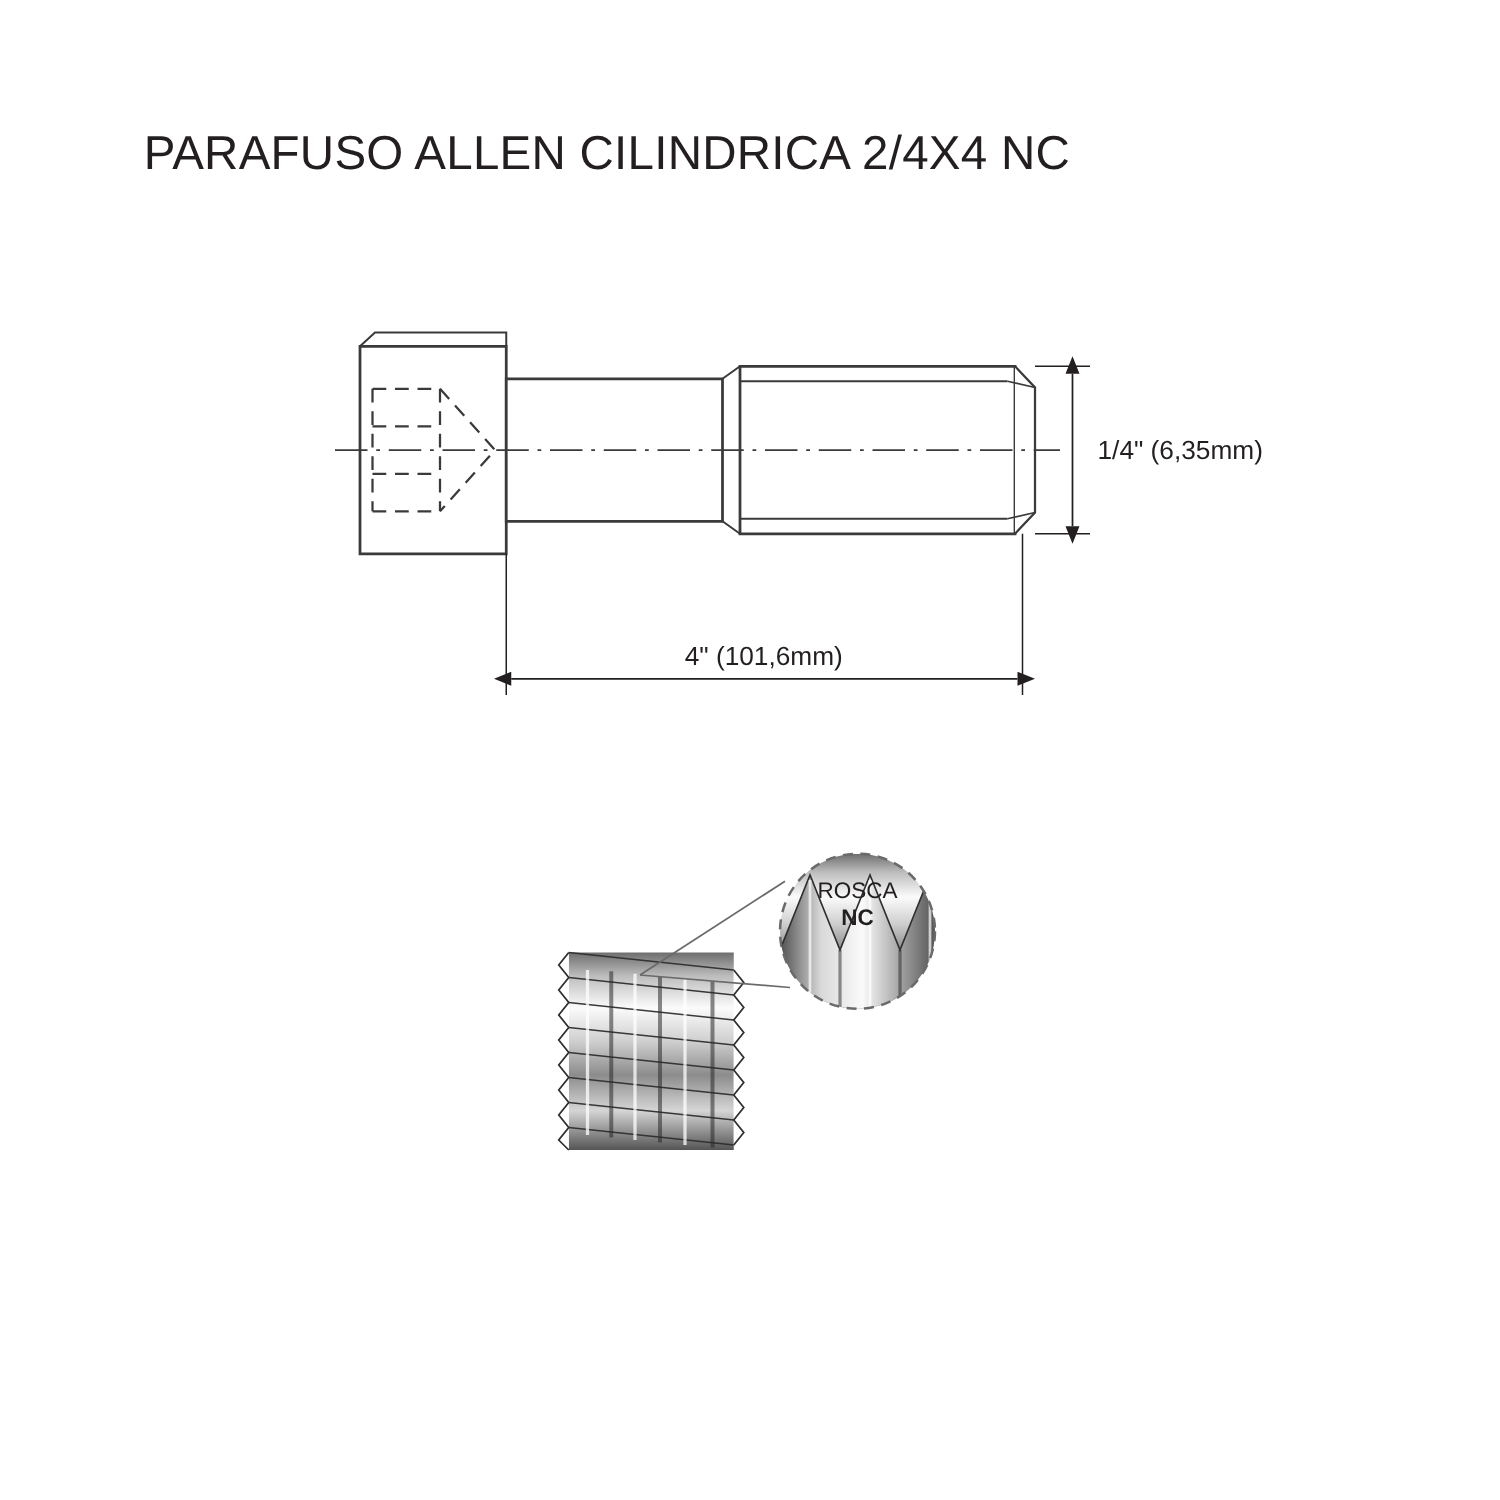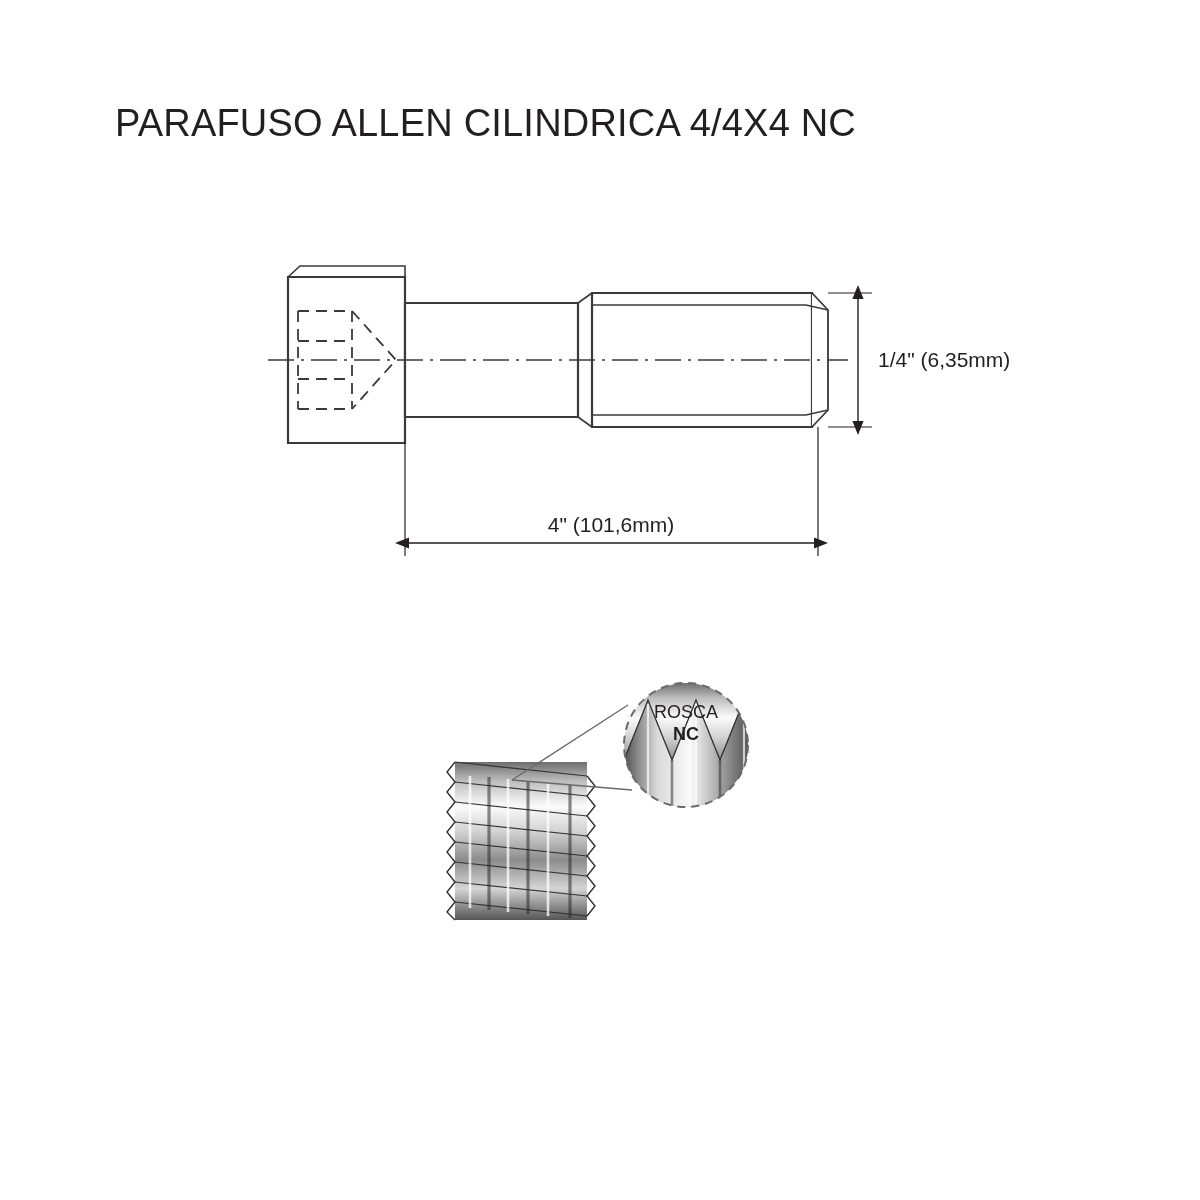--- a/index.html
+++ b/index.html
@@ -52,21 +52,21 @@
     font-size: 18px;
     font-weight: bold;
     fill: #231f20;
   }
 </style>
 </head>
 <body>
 
 <div id="page">
 
-  <div id="title">PARAFUSO ALLEN CILINDRICA 4/4X4 NC</div>
+  <div id="title">PARAFUSO ALLEN CILINDRICA 2/4X4 NC</div>
 
   <svg class="drawing" viewBox="0 0 1200 1200">
 
     <defs>
       <linearGradient id="steelV" x1="0" y1="0" x2="0" y2="1">
         <stop offset="0%" stop-color="#6e6e6e"></stop>
         <stop offset="12%" stop-color="#bdbdbd"></stop>
         <stop offset="28%" stop-color="#fbfbfb"></stop>
         <stop offset="45%" stop-color="#cfcfcf"></stop>
         <stop offset="62%" stop-color="#8c8c8c"></stop>

